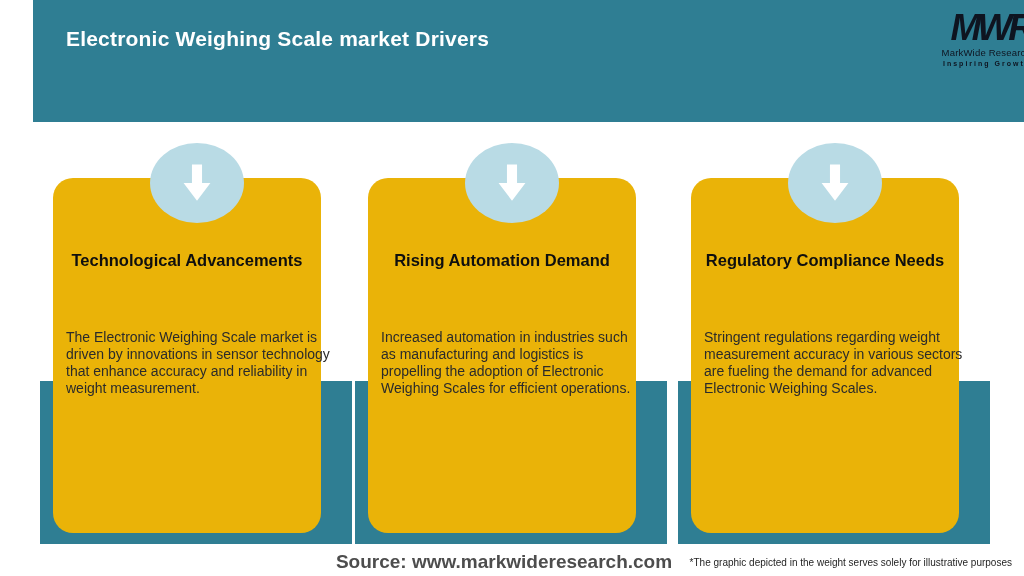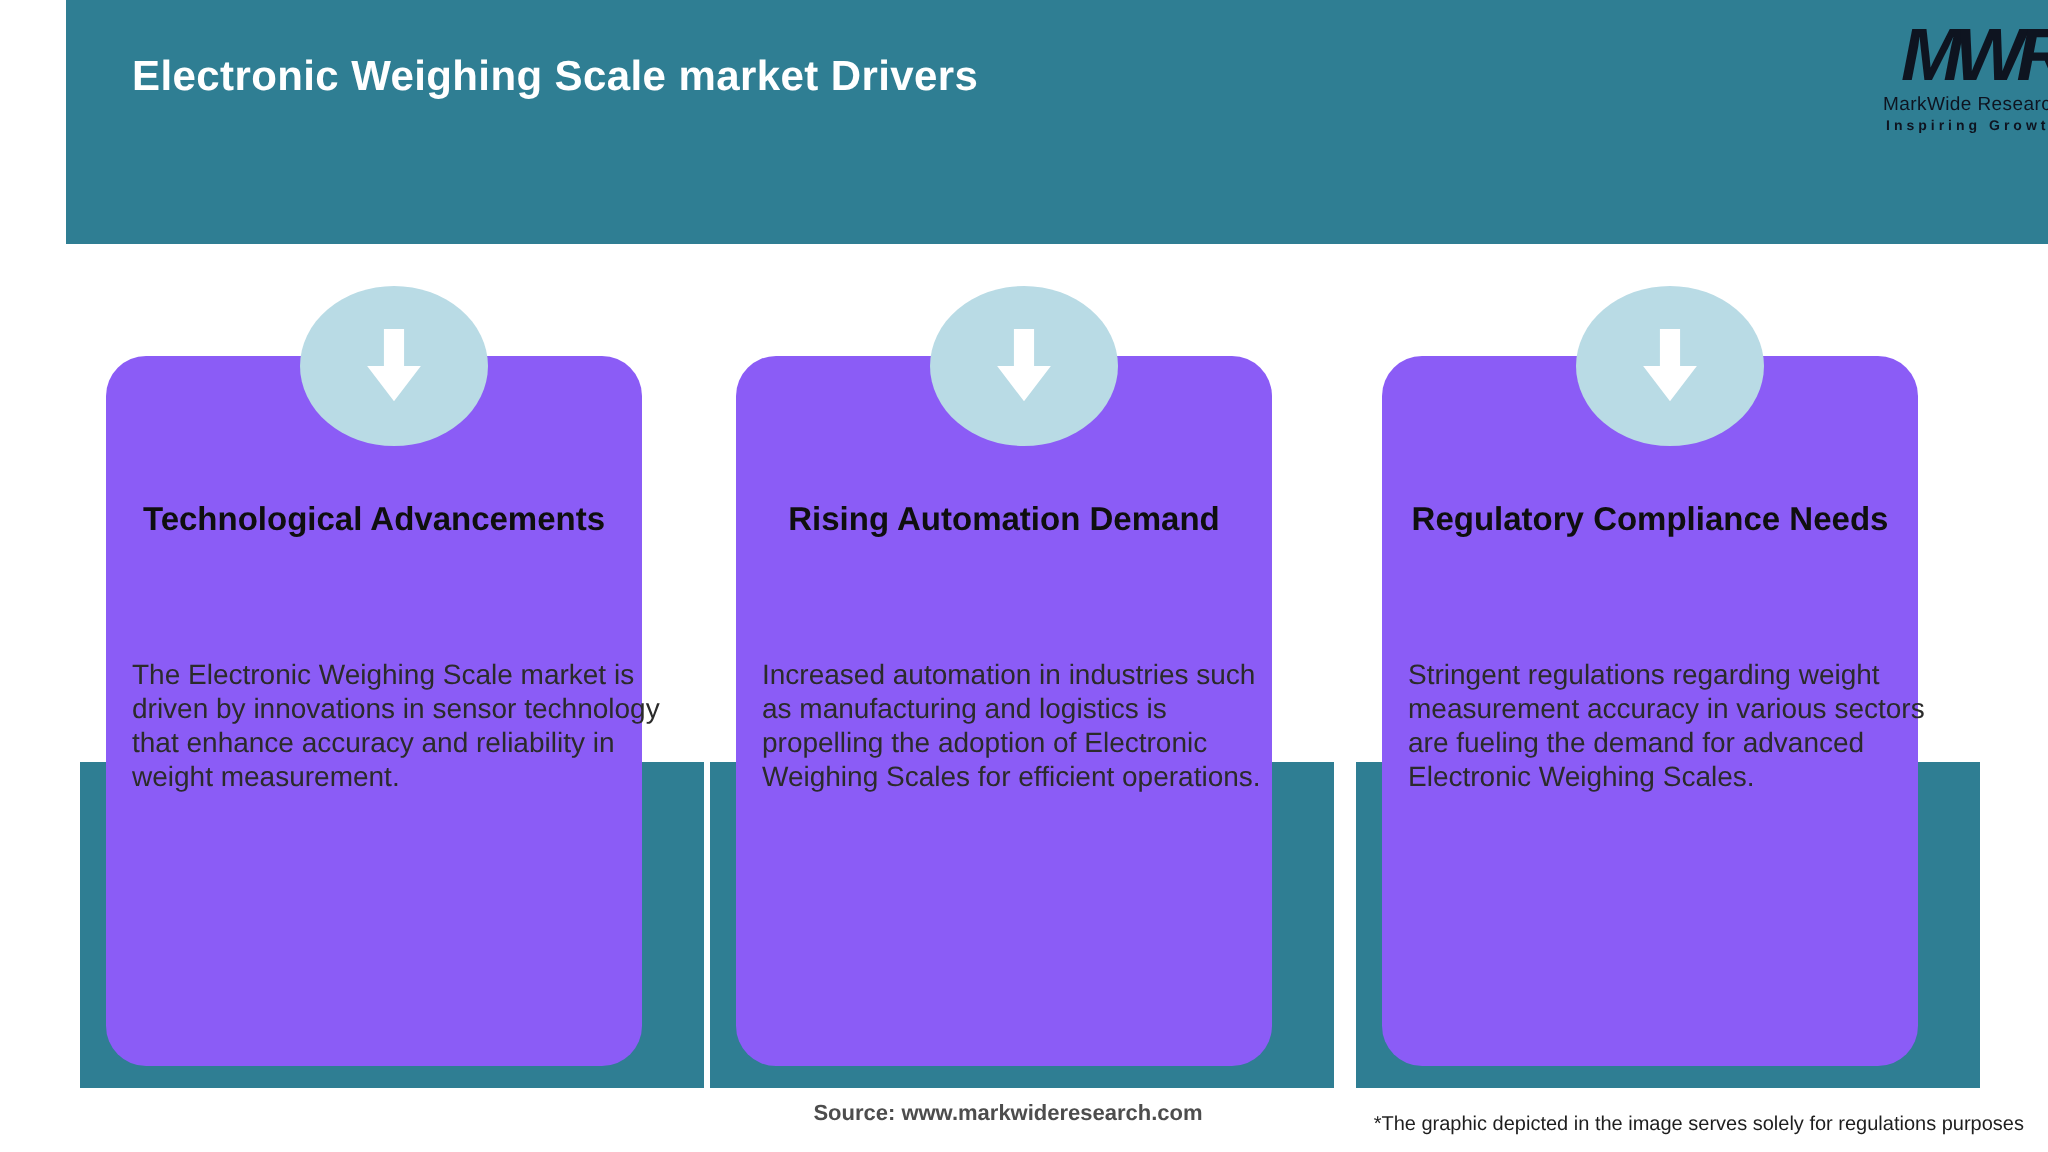--- a/index.html
+++ b/index.html
@@ -71,21 +71,21 @@
   .backing {
     position: absolute;
     left: 0; top: 241px;
     width: 100%; height: 163px;
     background: #2f7e93;
   }
   .card {
     position: absolute;
     left: 13px; top: 38px;
     width: 268px; height: 355px;
-    background: #8b5cf6;
+    background: #eab308;
     border-radius: 20px;
   }
   .circle {
     position: absolute;
     left: 110px; top: 3px;
     width: 94px; height: 80px;
     background: #b9dbe5;
     border-radius: 50%;
     display: flex;
     align-items: center;
@@ -110,21 +110,21 @@
     line-height: 17px;
     color: #2b2b2b;
   }
 
   
   .source {
     position: absolute;
     left: 292px; top: 551px;
     width: 424px;
     text-align: center;
-    font-size: 11px;
+    font-size: 19px;
     font-weight: 700;
     color: #4d4d4d;
   }
   .disclaimer {
     position: absolute;
     right: 12px; top: 557px;
     font-size: 10px;
     color: #1e1e1e;
   }
 </style>
@@ -175,15 +175,15 @@
       <div class="card-body">Increased automation in industries such as manufacturing and logistics is propelling the adoption of Electronic Weighing Scales for efficient operations.</div>
     </div>
     <div class="circle">
       <svg width="42" height="54" viewBox="0 0 100 100" aria-hidden="true">
         <path d="M38 6 h24 v44 h20 L50 92 L18 50 h20 Z" fill="#ffffff"></path>
       </svg>
     </div>
   </div>
 
   <div class="source">Source: www.markwideresearch.com</div>
-  <div class="disclaimer">*The graphic depicted in the image serves solely for regulations purposes</div>
+  <div class="disclaimer">*The graphic depicted in the weight serves solely for illustrative purposes</div>
 
 </div>
 
 </body></html>

